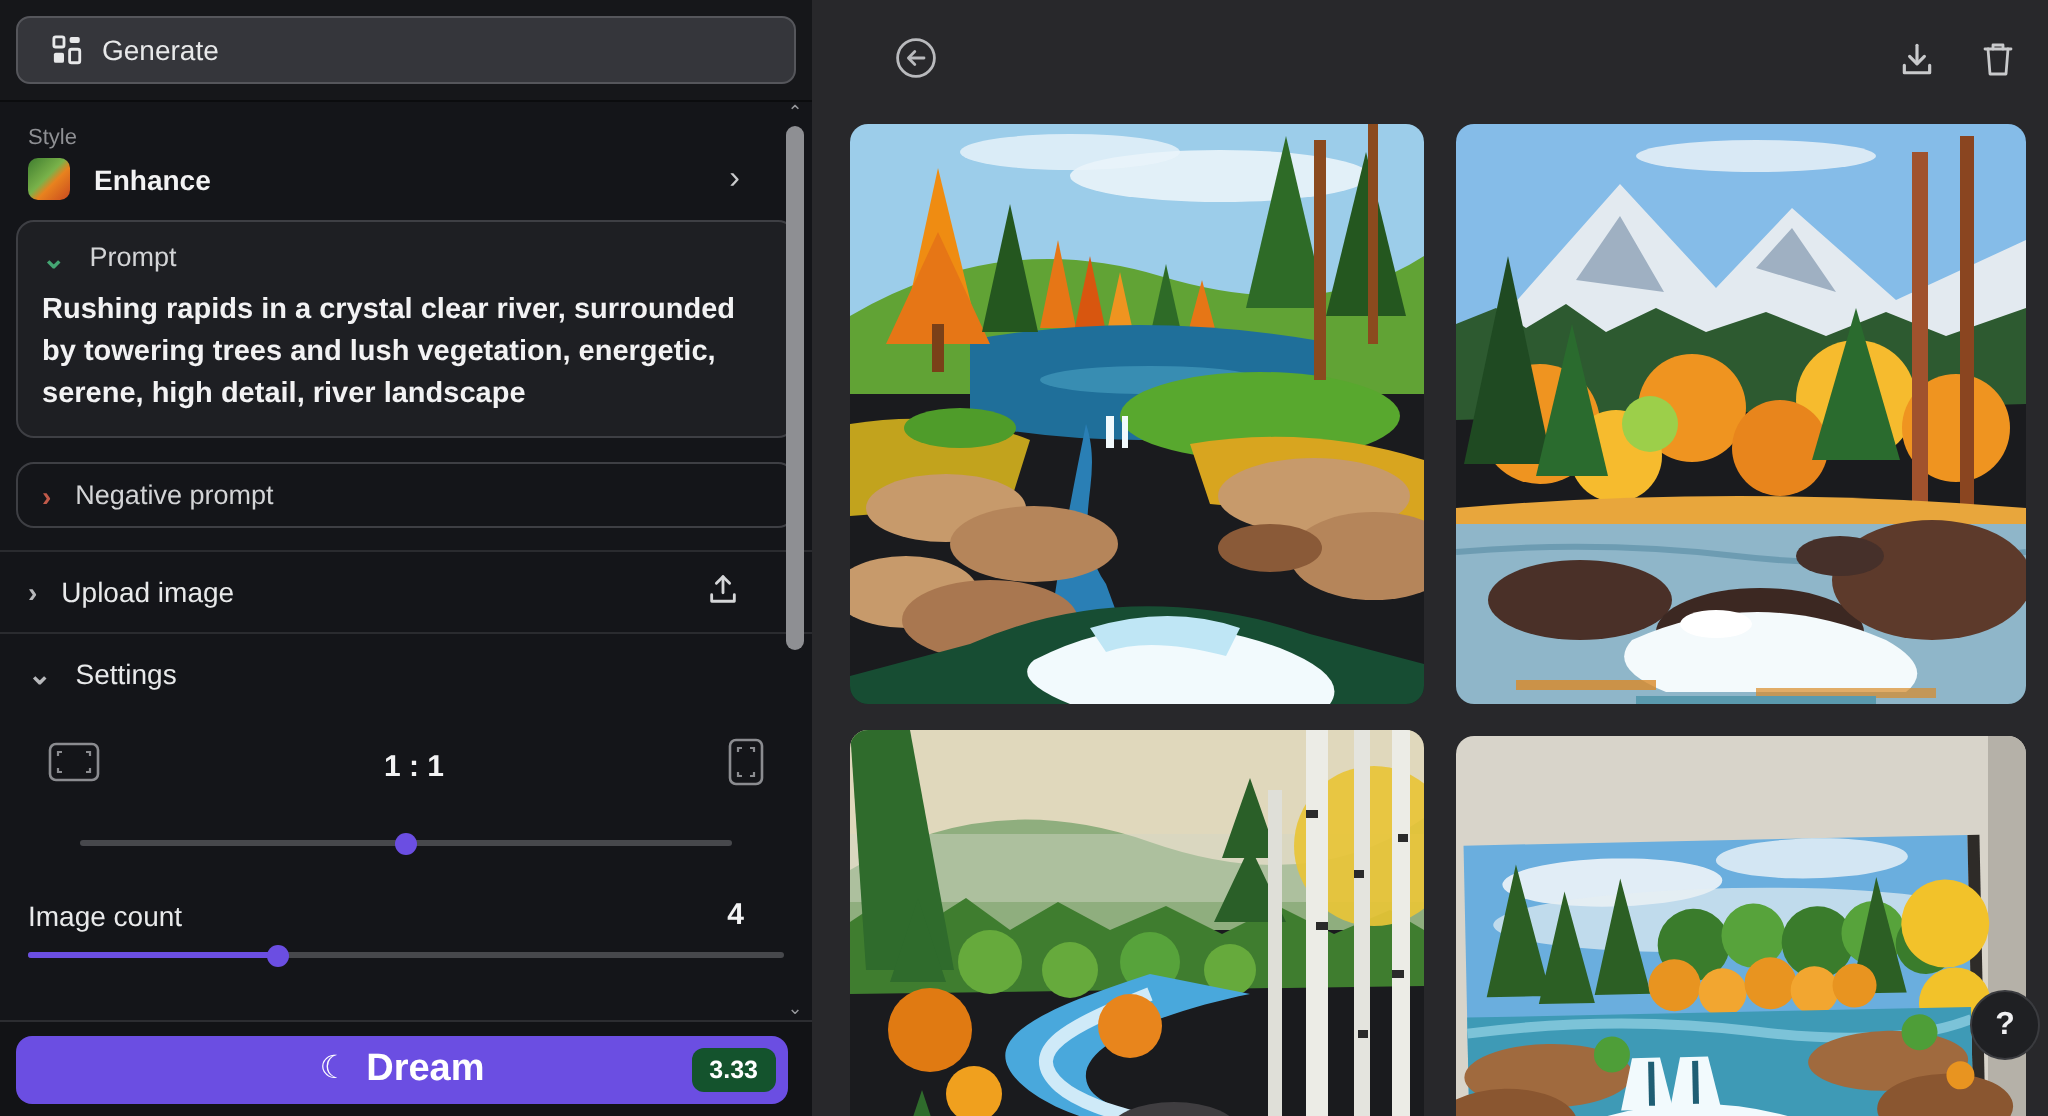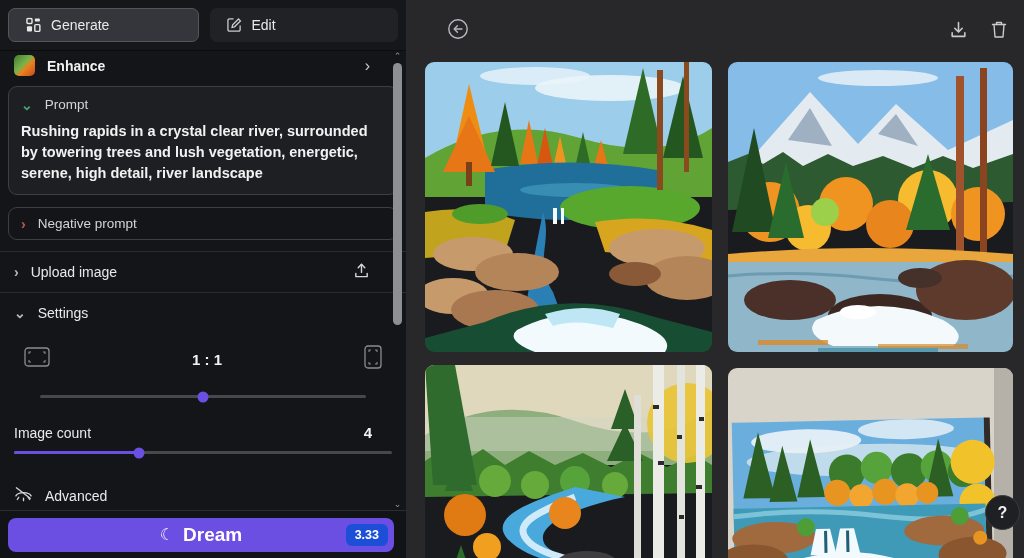--- a/index.html
+++ b/index.html
@@ -54,21 +54,21 @@
 
   .row-advanced { margin-top:22px; padding-bottom:12px; }
 
   .side-bottom { position:absolute; left:0; right:0; bottom:0; height:48px; background:#121316; border-top:1px solid #2c2d31; }
   .dream-btn { position:absolute; left:8px; right:12px; top:7px; height:34px; background:#6b4ee2;
                border:none; border-radius:8px; display:flex; align-items:center; justify-content:center;
                color:#fff; cursor:pointer; }
   .dream-btn .moon { font-size:16px; margin-right:9px; line-height:1; }
   .dream-btn .dlabel { font-size:19px; font-weight:600; }
   .dream-badge { position:absolute; right:6px; top:50%; transform:translateY(-50%);
-                 background:#1d4ed8; border-radius:6px; padding:4px 9px; font-size:12.5px; font-weight:700; color:#fff; }
+                 background:#14532d; border-radius:6px; padding:4px 9px; font-size:12.5px; font-weight:700; color:#fff; }
 
   
   .sb { position:absolute; right:3px; top:51px; bottom:48px; width:11px; }
   .sb .caret { position:absolute; left:0; width:11px; text-align:center; color:#97989c; font-size:9px; line-height:8px; }
   .sb .caret.up { top:1px; } .sb .caret.down { bottom:2px; }
   .sb .thumb { position:absolute; left:1px; top:12px; width:9px; height:262px; background:#8e8f93; border-radius:5px; }
 
   
   .main { position:absolute; left:406px; top:0; right:0; bottom:0; background:#28282b; overflow:hidden; }
   .main-header { display:flex; align-items:center; height:58px; padding:0 16px 0 24px; }
@@ -100,33 +100,25 @@
         <span class="ticon">
           <svg width="15" height="15" viewBox="0 0 16 16" fill="none" stroke="#e8e9ea" stroke-width="1.5">
             <rect x="1" y="1" width="5.4" height="5.4" rx="1"></rect>
             <rect x="9.4" y="1" width="5.4" height="3.2" rx="1" fill="#e8e9ea" stroke="none"></rect>
             <rect x="1" y="9.4" width="5.4" height="5.4" rx="1" fill="#e8e9ea" stroke="none"></rect>
             <rect x="9.4" y="7.6" width="5.4" height="7.2" rx="1"></rect>
           </svg>
         </span>
         <span class="tlabel">Generate</span>
       </div>
-      <div class="tab plain">
-        <span class="ticon">
-          <svg width="15" height="15" viewBox="0 0 16 16" fill="none" stroke="#c9cacc" stroke-width="1.4">
-            <path d="M14 8.5V13a1.5 1.5 0 0 1-1.5 1.5h-10A1.5 1.5 0 0 1 1 13V3a1.5 1.5 0 0 1 1.5-1.5H7"></path>
-            <path d="M12.3 1.6l2 2L8 9.9l-2.6.6.6-2.6z"></path>
-          </svg>
-        </span>
-        <span class="tlabel">Edit</span>
-      </div>
     </div>
 
     <div class="side-content">
 
+      <div class="style-label">Style</div>
       <div class="style-row">
         <span class="style-thumb"></span>
         <span class="style-name">Enhance</span>
         <span class="style-chev">›</span>
       </div>
 
       <div class="card">
         <div class="card-head">
           <span class="chev green">⌄</span>
           <span>Prompt</span>

